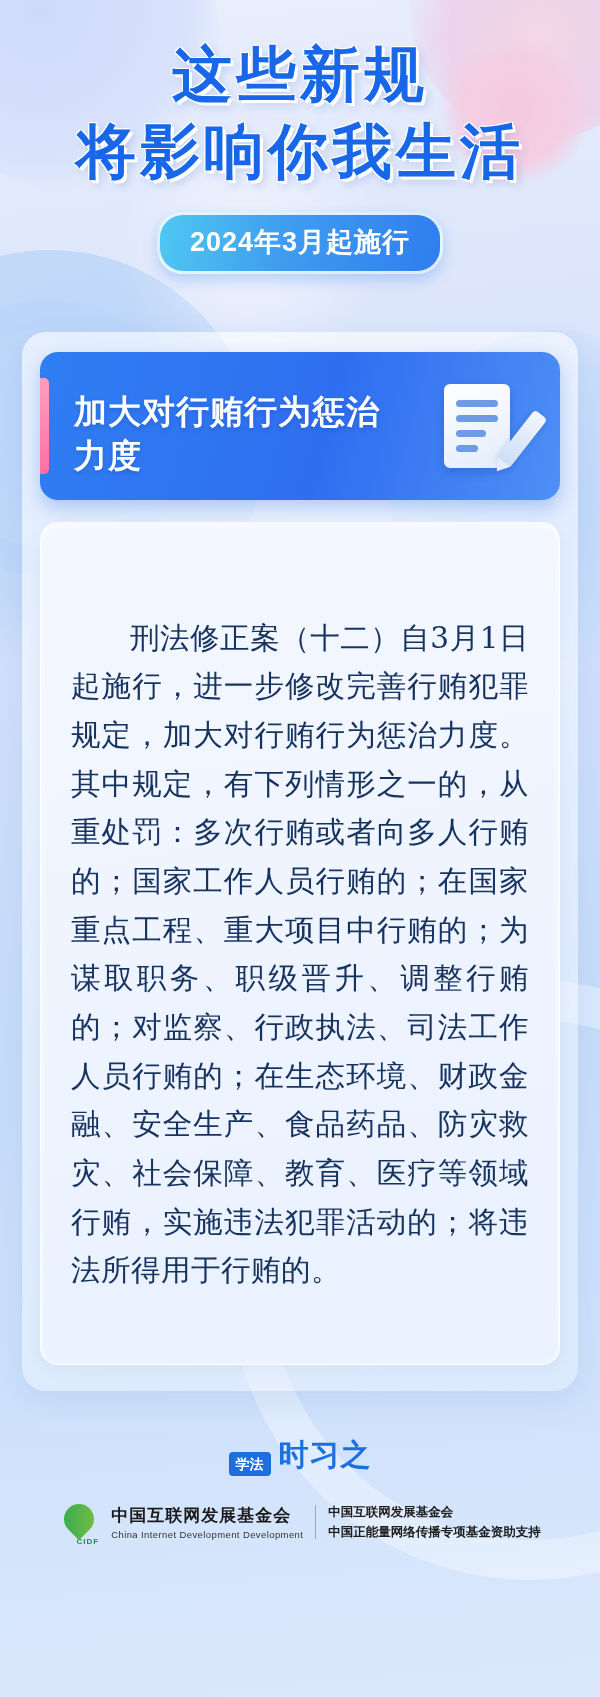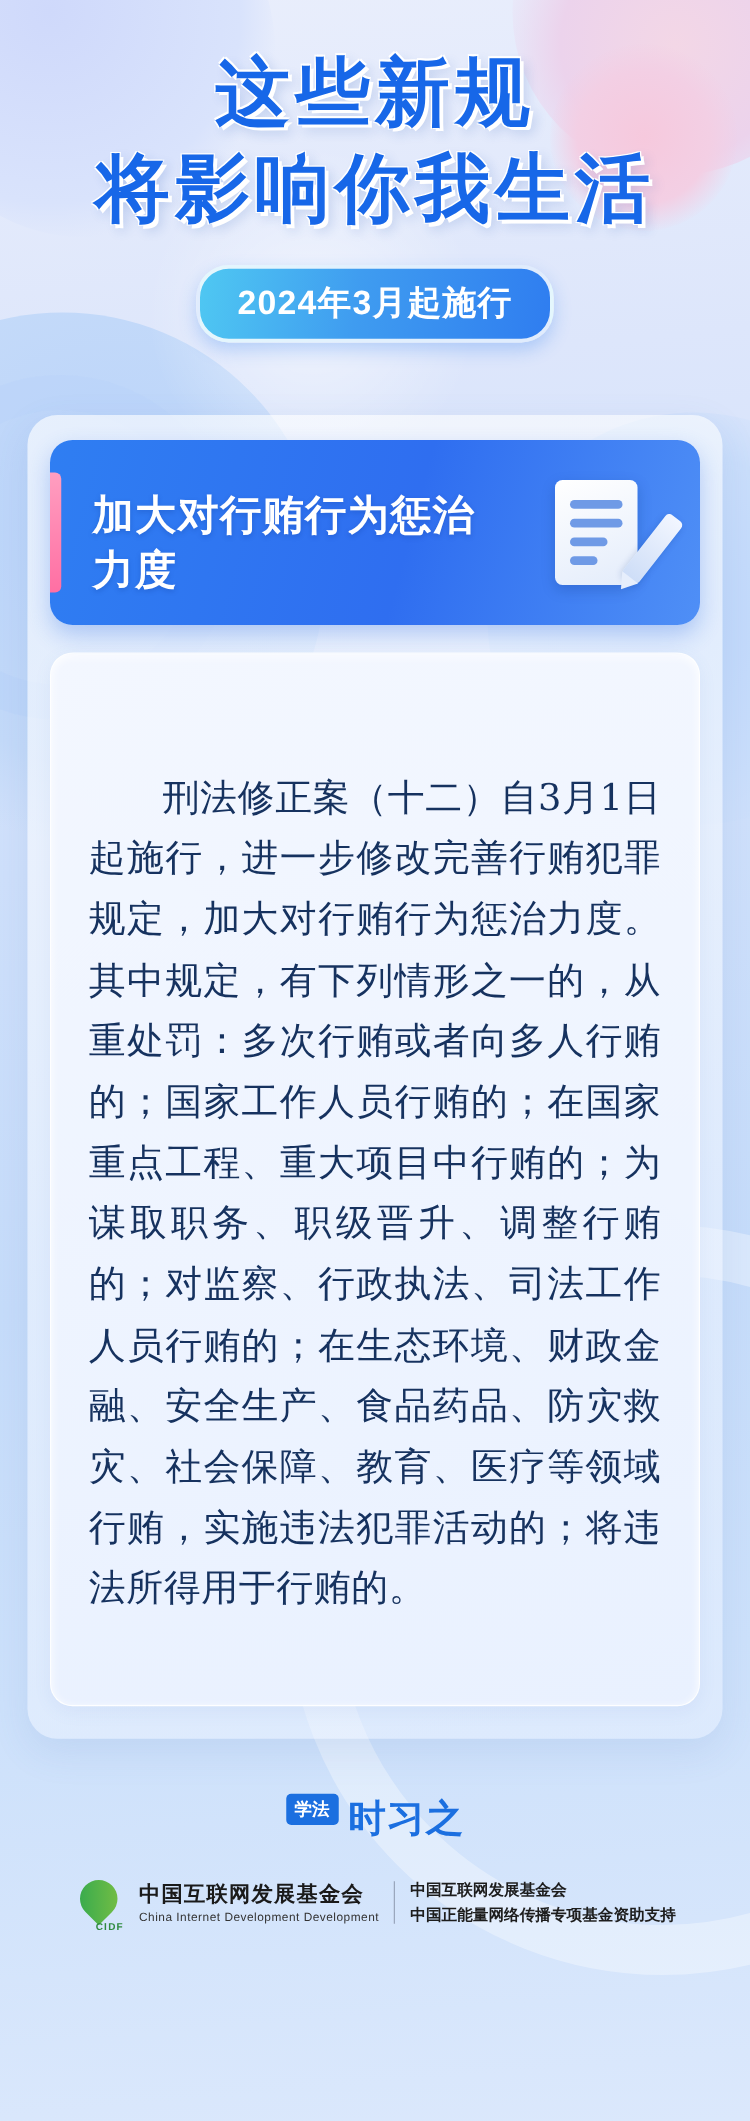--- a/index.html
+++ b/index.html
@@ -255,21 +255,21 @@
   }
   .people-url {
     font-family: "DejaVu Sans Mono", "Liberation Mono", monospace;
     font-size: 10px;
     color: #3d3d3d;
     margin-top: 3px;
     letter-spacing: 1.5px;
   }
   .xuefa {
     display: flex;
-    align-items: flex-start;
+    align-items: flex-end;
     gap: 8px;
   }
   .xuefa-tag {
     background: #1b6fe0;
     color: #fff;
     font-size: 14px;
     font-weight: bold;
     padding: 5px 4px;
     border-radius: 4px;
     line-height: 1.05;

